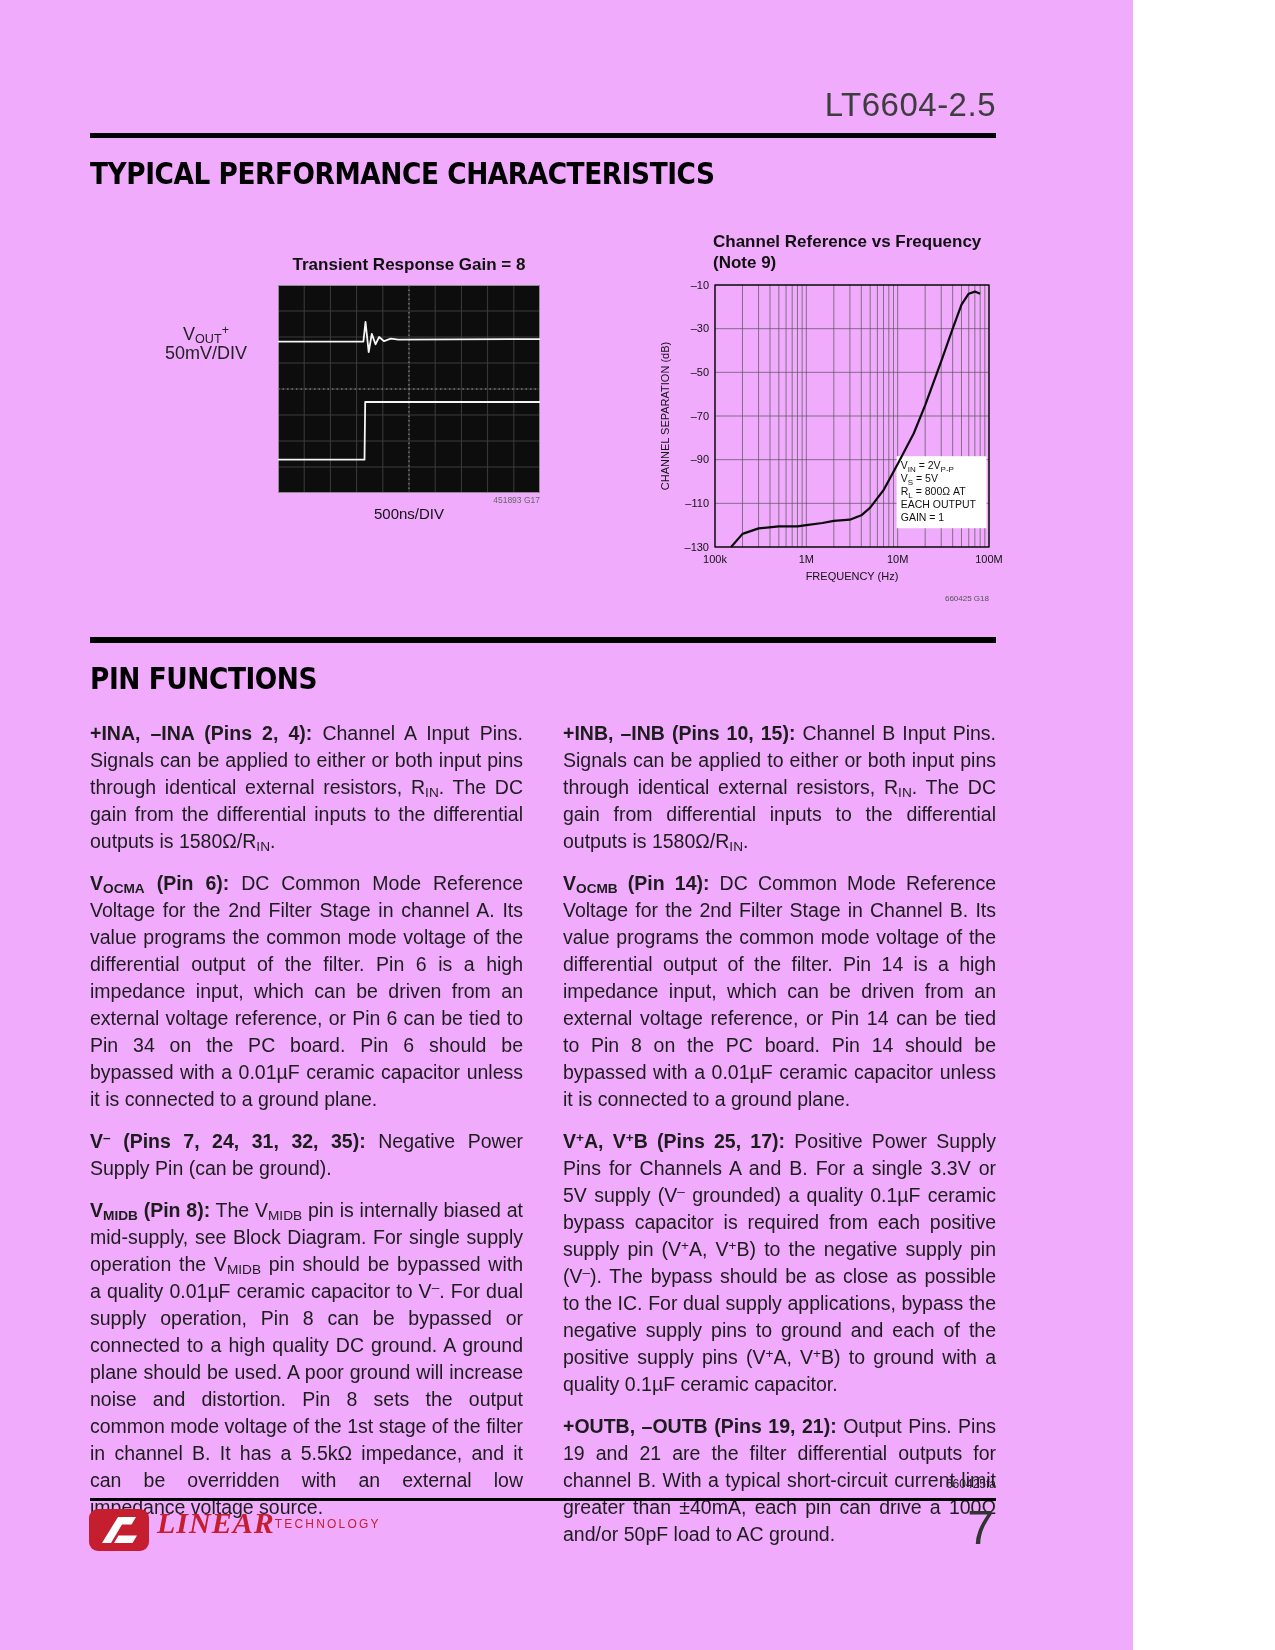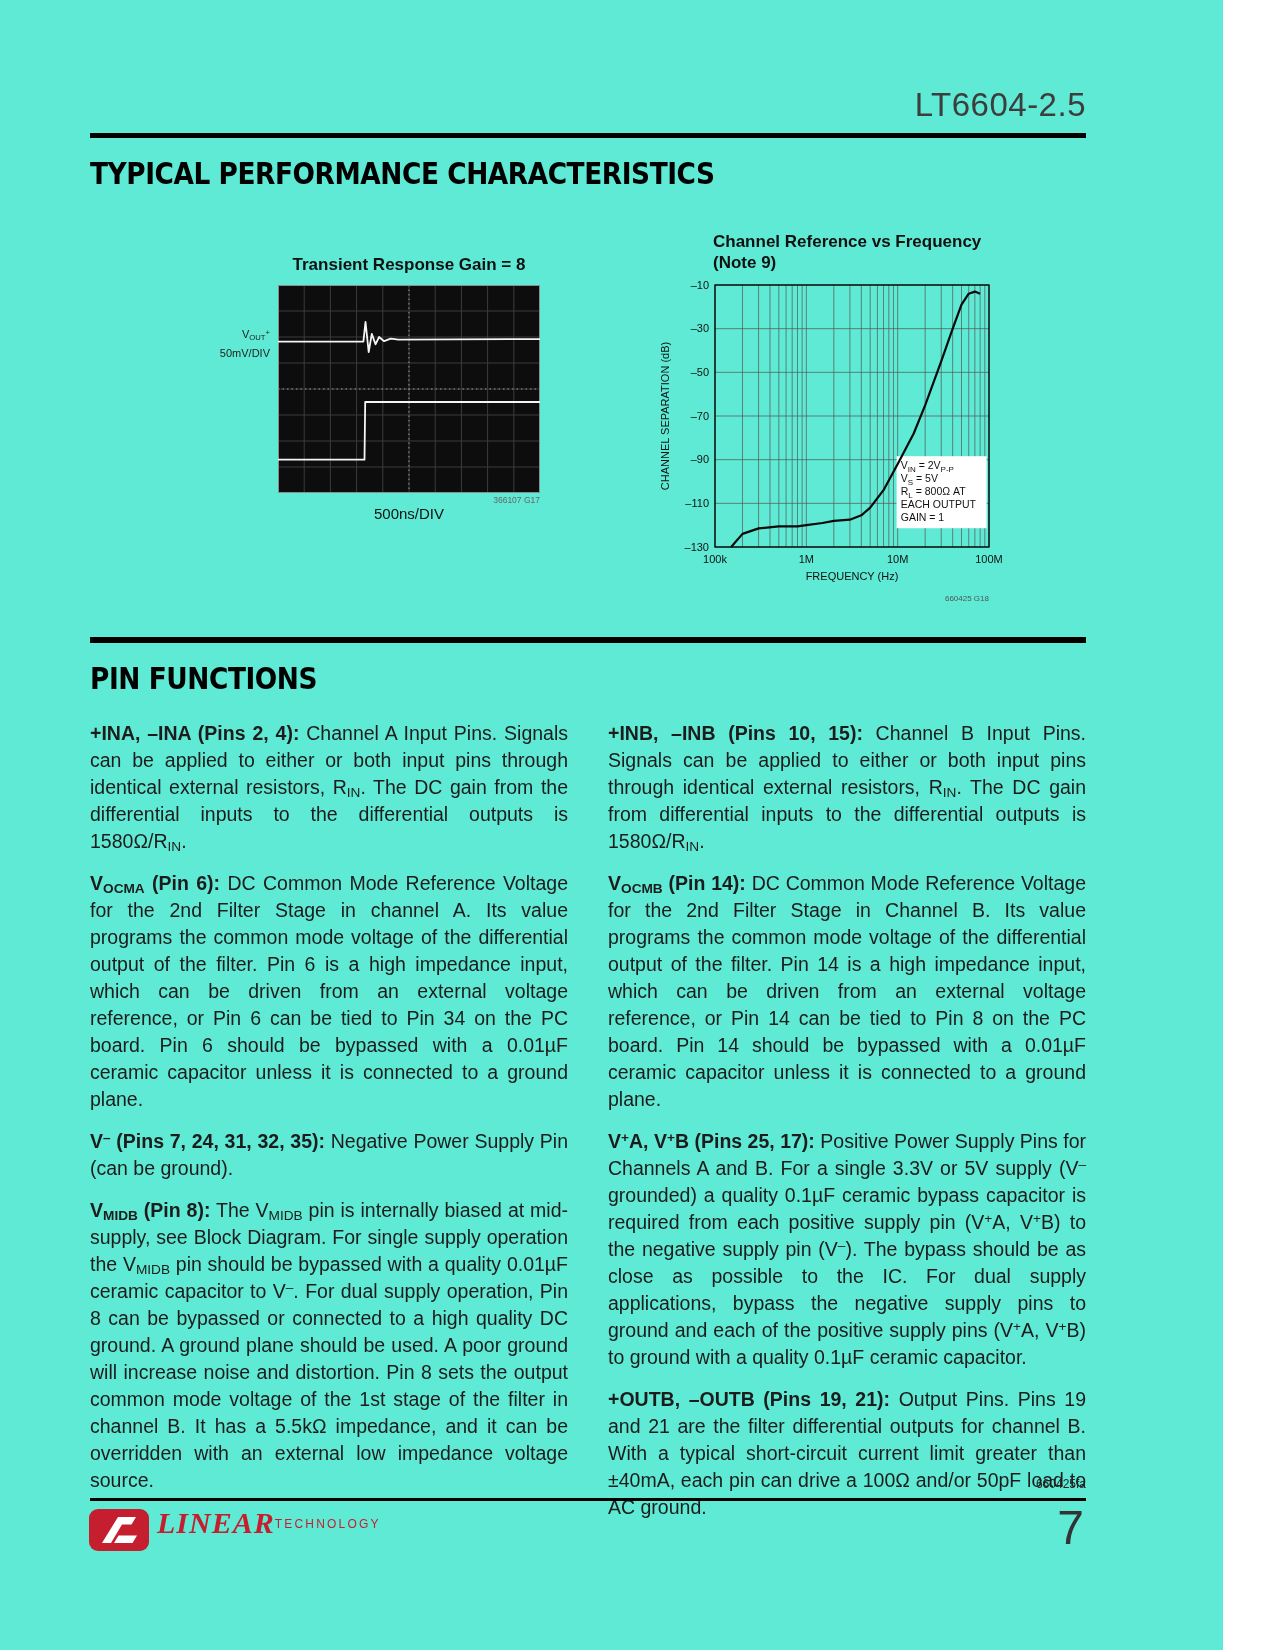--- a/index.html
+++ b/index.html
@@ -1,33 +1,33 @@
 <!DOCTYPE html>
 <html><head>
 <meta charset="utf-8">
 <style>
   *{box-sizing:border-box;}
   html,body{margin:0;padding:0;background:#ffffff;}
-  .page{width:1223px;height:1650px;position:relative;background:#5eead4;
+  .page{width:1133px;height:1650px;position:relative;background:#f0abfc;
         font-family:"Liberation Sans",sans-serif;color:#161616;overflow:hidden;}
   .inner{margin:0 137px 0 90px;}
 
   .part-number{padding-top:86px;text-align:right;font-size:33px;color:#3d3d3d;letter-spacing:.5px;}
   .rule-thick{height:5px;background:#000;margin-top:9px;}
   .rule-thick2{height:6px;background:#000;margin-top:12px;}
 
   .sec-title{margin:18px 0 0;font-family:"DejaVu Sans",sans-serif;font-weight:bold;
              font-size:30px;letter-spacing:-.5px;color:#000;
              transform:scaleX(.88);transform-origin:0 50%;white-space:nowrap;}
 
   .charts{position:relative;height:420px;margin-top:14px;}
   .charts>*{position:absolute;}
   .scope-title{left:159px;top:50px;width:320px;text-align:center;font-weight:bold;font-size:17px;color:#111;}
   #scope-svg{left:188px;top:80px;}
-  .scope-label{left:20px;width:160px;text-align:right;font-size:11px;line-height:19px;color:#222;}
+  .scope-label{left:36px;width:160px;text-align:center;font-size:18px;line-height:19px;color:#222;}
   .scope-label-vout{top:120px;}
   .scope-label-diff{top:208px;}
   .scope-tag{left:188px;width:262px;top:290px;text-align:right;font-size:8.5px;color:#666;}
   .scope-xlabel{left:188px;width:262px;top:300px;text-align:center;font-size:15px;color:#111;}
   .freq-title{left:623px;top:26px;font-weight:bold;font-size:17px;line-height:21px;color:#111;}
   #freq-svg{left:567px;top:70px;}
 
   .columns{display:flex;gap:40px;margin-top:24px;}
   .col{flex:1;min-width:0;}
   .col p{margin:0 0 15px;font-size:19.5px;line-height:27px;text-align:justify;color:#1c1c1c;}
@@ -75,21 +75,21 @@
           <line x1="0" y1="104" x2="262" y2="104" stroke="#3c3c3c" stroke-width="1"></line>
           <line x1="0" y1="130" x2="262" y2="130" stroke="#3c3c3c" stroke-width="1"></line>
           <line x1="0" y1="156" x2="262" y2="156" stroke="#3c3c3c" stroke-width="1"></line>
           <line x1="0" y1="182" x2="262" y2="182" stroke="#3c3c3c" stroke-width="1"></line>
           <line x1="131" y1="0" x2="131" y2="208" stroke="#9a9a9a" stroke-width="1" stroke-dasharray="1.5 3"></line>
           <line x1="0" y1="104" x2="262" y2="104" stroke="#9a9a9a" stroke-width="1" stroke-dasharray="1.5 3"></line>
           <rect x="0.5" y="0.5" width="261" height="207" fill="none" stroke="#8c8c8c"></rect>
           <polyline points="0.0,56.7 85.4,56.7 87.5,36.9 90.7,67.1 93.8,48.9 97.5,59.3 101.1,52.0 106.1,56.2 112.7,53.6 120.5,54.6 262.0,54.1" fill="none" stroke="#f5f5f5" stroke-width="1.8" stroke-linejoin="round"></polyline>
           <polyline points="0.0,174.7 86.5,174.7 87.2,117.0 262.0,117.0" fill="none" stroke="#f5f5f5" stroke-width="1.8" stroke-linejoin="round"></polyline>
         </svg>
-      <div class="scope-tag">366107 G17</div>
+      <div class="scope-tag">451893 G17</div>
       <div class="scope-xlabel">500ns/DIV</div>
 
       <div class="freq-title">
         <div>Channel Reference vs Frequency</div>
         <div>(Note 9)</div>
       </div>
       <svg id="freq-svg" width="345" height="330" viewBox="0 0 345 330">
           <line x1="58" y1="10" x2="58" y2="272" stroke="#555" stroke-width="0.7"></line>
           <line x1="85.49407293731029" y1="10" x2="85.49407293731029" y2="272" stroke="#555" stroke-width="0.7"></line>
           <line x1="101.5770745977292" y1="10" x2="101.5770745977292" y2="272" stroke="#555" stroke-width="0.7"></line>

